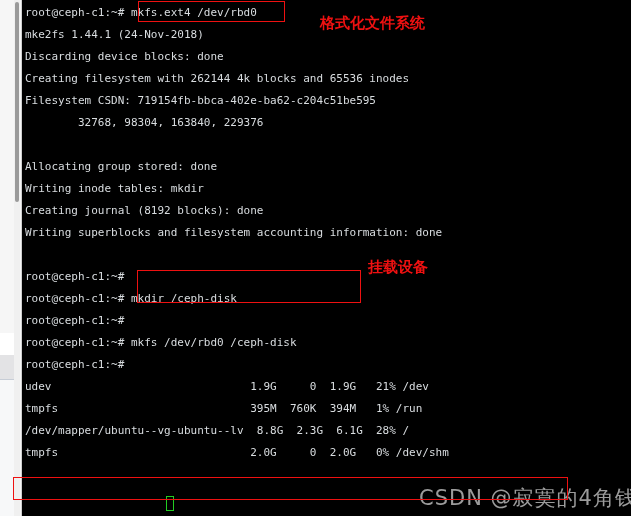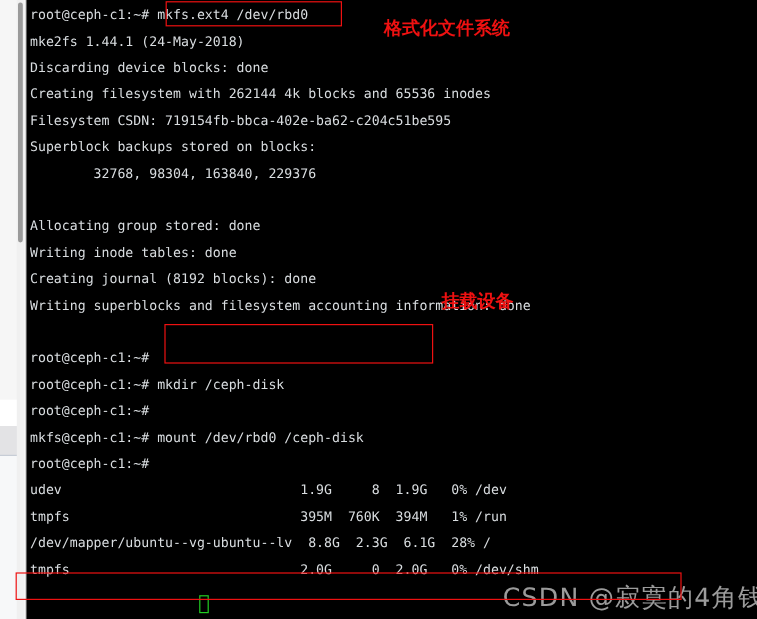--- a/index.html
+++ b/index.html
@@ -99,21 +99,21 @@
   
   .annot {
     position: absolute;
     color: #ee1111;
     font-family: "DejaVu Sans", "Liberation Sans", sans-serif;
     font-size: 15px;
     font-weight: bold;
     white-space: nowrap;
   }
   #annot-format { left: 320px; top: 14px; }
-  #annot-mount  { left: 368px; top: 242px; text-align: right; }
+  #annot-mount  { left: 368px; top: 258px; text-align: right; }
 
   
   .cursor {
     position: absolute;
     left: 144px; top: 496px;
     width: 8px; height: 15px;
     border: 1.5px solid #22cc22;
     box-sizing: border-box;
   }
 
@@ -137,38 +137,37 @@
   <div class="gutter"></div>
   <div class="gutter-white"></div>
   <div class="gutter-chip"></div>
   <div class="gutter-lower"></div>
   <div class="scroll-track"></div>
   <div class="scroll-thumb"></div>
 
   <div class="term">
     <div class="lines">
       <div class="line">root@ceph-c1:~# mkfs.ext4 /dev/rbd0</div>
-      <div class="line">mke2fs 1.44.1 (24-May-2018)</div>
+      <div class="line">mke2fs 1.44.1 (24-Nov-2018)</div>
       <div class="line">Discarding device blocks: done</div>
       <div class="line">Creating filesystem with 262144 4k blocks and 65536 inodes</div>
       <div class="line">Filesystem CSDN: 719154fb-bbca-402e-ba62-c204c51be595</div>
-      <div class="line">Superblock backups stored on blocks:</div>
       <div class="line">        32768, 98304, 163840, 229376</div>
       <div class="line blank"></div>
       <div class="line">Allocating group stored: done</div>
-      <div class="line">Writing inode tables: done</div>
+      <div class="line">Writing inode tables: mkdir</div>
       <div class="line">Creating journal (8192 blocks): done</div>
       <div class="line">Writing superblocks and filesystem accounting information: done</div>
       <div class="line blank"></div>
       <div class="line">root@ceph-c1:~#</div>
       <div class="line">root@ceph-c1:~# mkdir /ceph-disk</div>
       <div class="line">root@ceph-c1:~#</div>
-      <div class="line">mkfs@ceph-c1:~# mount /dev/rbd0 /ceph-disk</div>
+      <div class="line">root@ceph-c1:~# mkfs /dev/rbd0 /ceph-disk</div>
       <div class="line">root@ceph-c1:~#</div>
-      <div class="line">udev                              1.9G     8  1.9G   0% /dev</div>
+      <div class="line">udev                              1.9G     0  1.9G   21% /dev</div>
       <div class="line">tmpfs                             395M  760K  394M   1% /run</div>
       <div class="line">/dev/mapper/ubuntu--vg-ubuntu--lv  8.8G  2.3G  6.1G  28% /</div>
       <div class="line">tmpfs                             2.0G     0  2.0G   0% /dev/shm</div>
 
     </div>
 
     <div class="cursor"></div>
 
     <div class="watermark">CSDN @寂寞的4角钱</div>
   </div>

